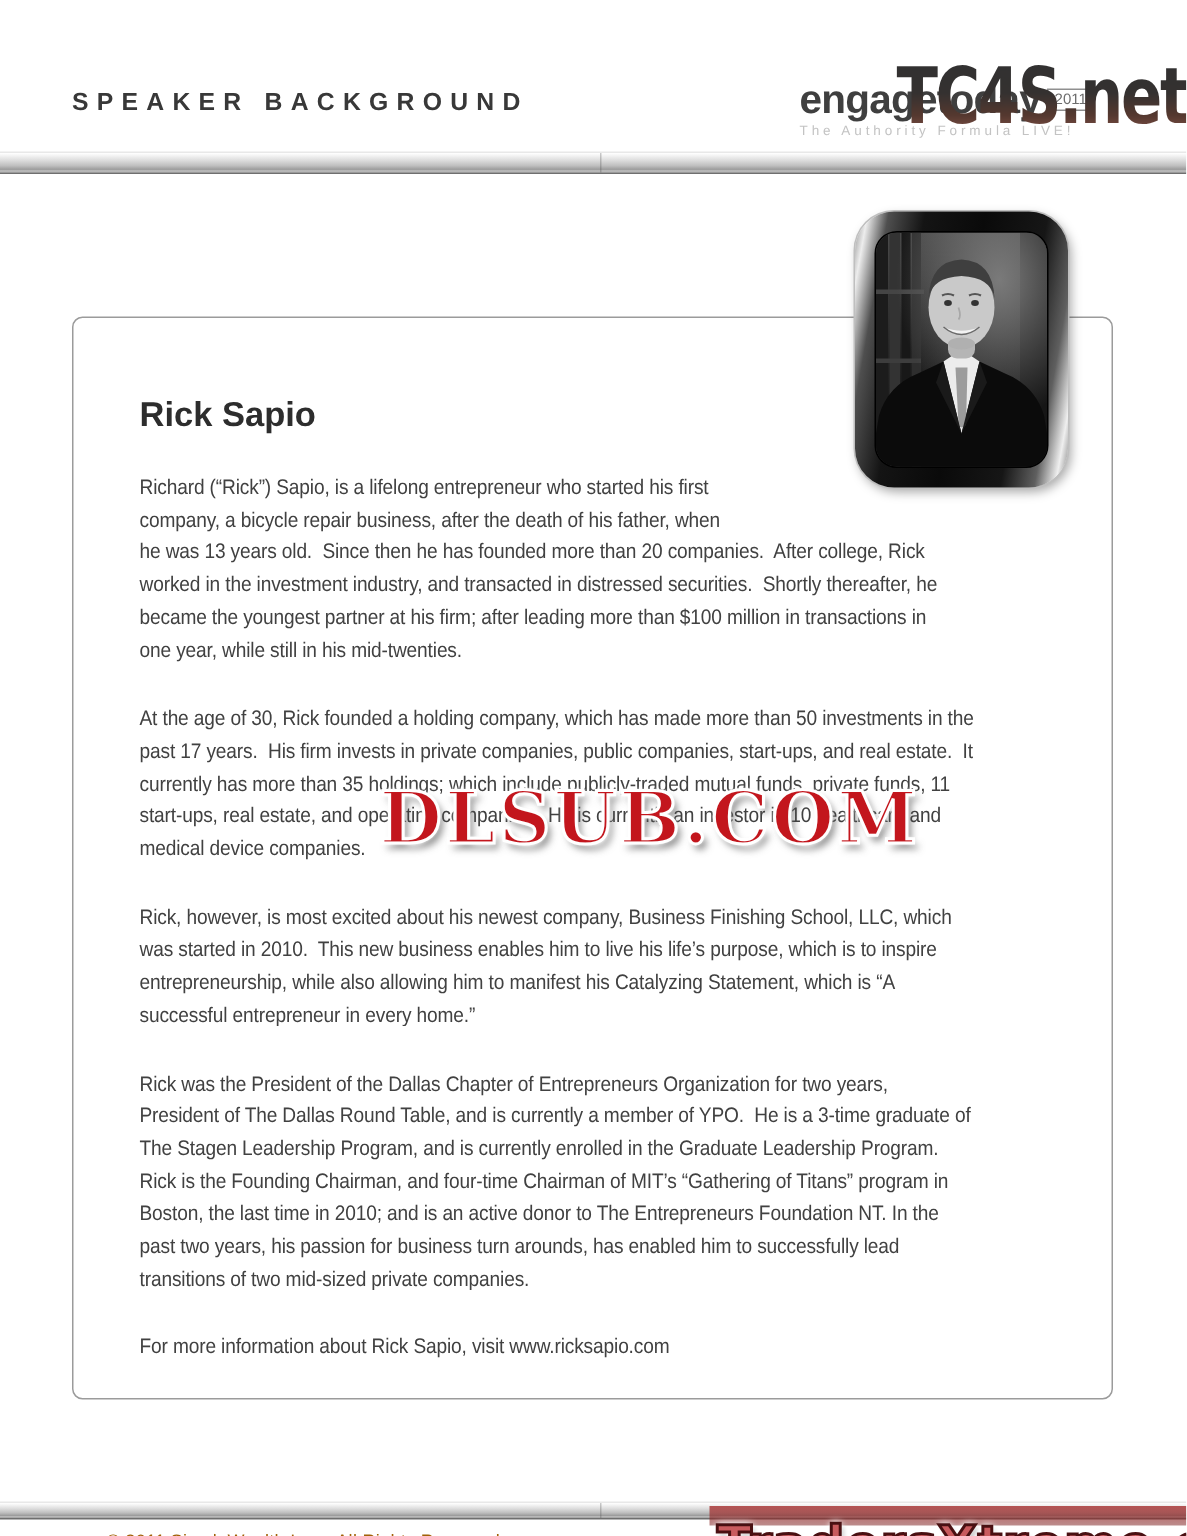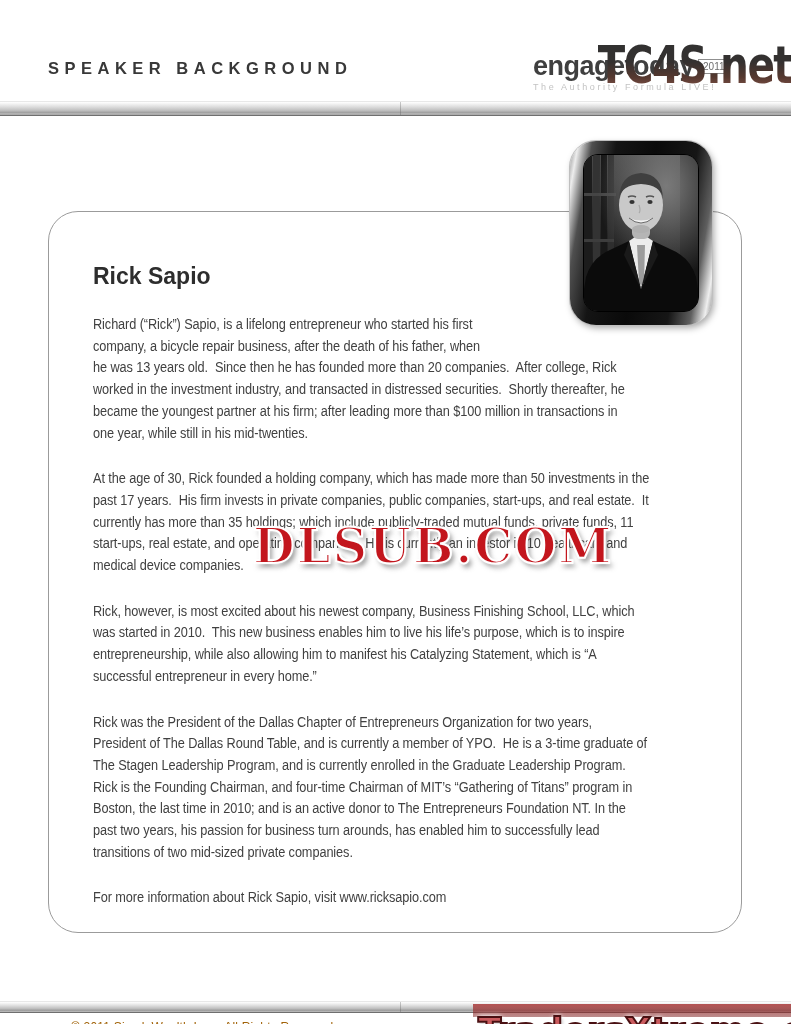--- a/index.html
+++ b/index.html
@@ -34,21 +34,21 @@
   .photo-frame{position:absolute;left:570px;top:108px;width:142px;height:184px;z-index:5;
     border-radius:26px;
     background:linear-gradient(100deg,#8a8a8a 0%,#ededed 5%,#4f4f4f 13%,#141414 27%,#0a0a0a 50%,#161616 74%,#5f5f5f 87%,#efefef 95%,#7c7c7c 100%);
     box-shadow:0 0 0 1px #bfbfbf,2px 3px 7px rgba(0,0,0,.35);}
   .photo-inner{position:absolute;left:13px;top:13px;right:13px;bottom:13px;border-radius:15px;
     overflow:hidden;border:1px solid #000;background:#222;}
   .photo-inner svg{display:block;width:100%;height:100%;}
 
   
   .bio-card{position:absolute;left:48px;top:178px;width:694px;height:722px;z-index:2;
-    border:1px solid #9b9b9b;border-radius:30px;background:#ffffff;box-sizing:border-box;
+    border:1px solid #9b9b9b;border-radius:7px;background:#ffffff;box-sizing:border-box;
     padding:0 0 0 44px;}
   .bio-card h1{margin:50px 0 0 0;font-size:23px;line-height:28px;font-weight:bold;color:#2d2d2d;}
   .para{margin:24px 0 0 0;font-size:14px;line-height:21.7px;color:#414141;white-space:pre;
     letter-spacing:-0.1px;transform:scaleX(0.91);transform-origin:0 0;width:760px;}
 
   
   .wm-dlsub{position:absolute;left:253px;top:485px;z-index:9;font-family:"DejaVu Serif","Liberation Serif",serif;
     font-size:48px;font-weight:bold;letter-spacing:2px;color:#c3161d;white-space:nowrap;
     -webkit-text-stroke:2px #ffffff;
     text-shadow:0 0 2px #ffffff,0 0 3px #ffffff,3px 4px 5px rgba(70,70,70,.55);}

